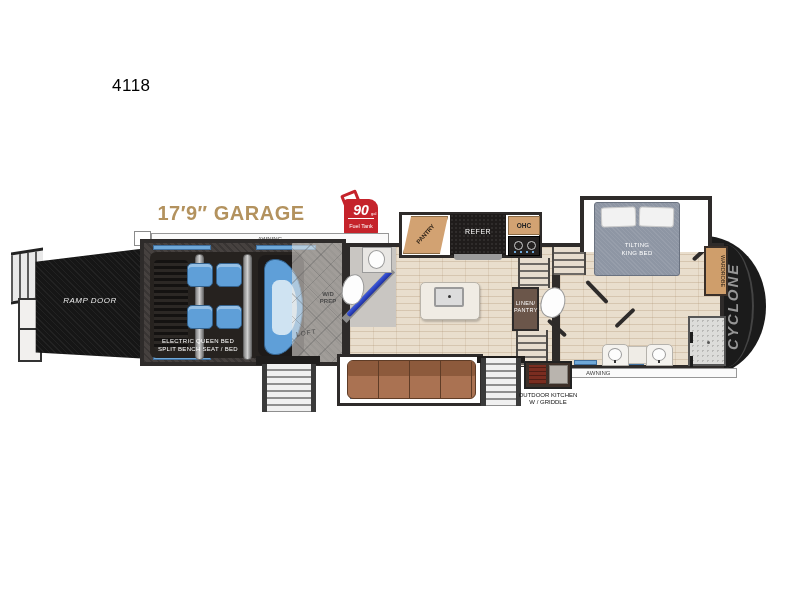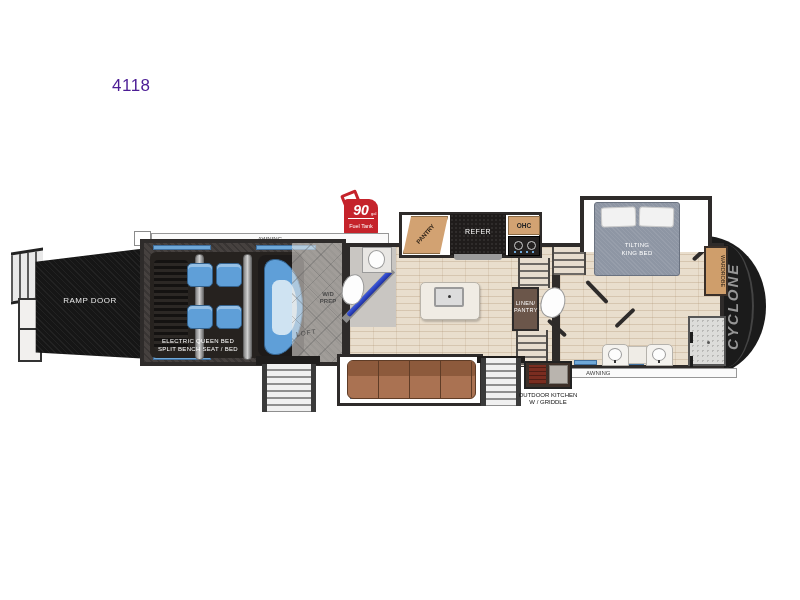--- a/index.html
+++ b/index.html
@@ -1,21 +1,21 @@
 <!DOCTYPE html>
 <html><head>
 <meta charset="utf-8">
 <style>
   html,body{margin:0;padding:0;background:#fff;}
   .stage{position:relative;width:800px;height:600px;background:#ffffff;overflow:hidden;
          font-family:"Liberation Sans",sans-serif;}
   .abs{position:absolute;}
 
   
-  .model{font-size:17px;color:#4c1d95;letter-spacing:0.5px;}
+  .model{font-size:17px;color:#000000;letter-spacing:0.5px;}
   .gtitle{font-size:20px;font-weight:bold;color:#b3925e;letter-spacing:0.5px;text-align:center;}
   .tinytext{font-size:6px;color:#3e3e3e;line-height:7px;text-align:center;}
   .whitetext{font-size:6px;color:#ffffff;line-height:8px;text-align:center;letter-spacing:0.3px;}
 
   
   .section{border:4px solid #2e2b2a;box-sizing:border-box;}
   .floor{background-color:#e9decd;
     background-image:repeating-linear-gradient(180deg,rgba(165,135,100,.28) 0 1px,transparent 1px 7px),
                      repeating-linear-gradient(90deg,rgba(165,135,100,.18) 0 1px,transparent 1px 23px);}
   .gfloor{background-color:#46413f;
@@ -39,20 +39,21 @@
   .ovalfix{border-radius:50%;background:#fdfdfd;border:1px solid #9a9a9a;box-sizing:border-box;}
   .awnbar{background:#fafafa;border:1px solid #979797;box-sizing:border-box;font-size:6px;color:#3e3e3e;}
 </style>
 </head>
 <body>
 
 <div class="stage">
 
   <div class="abs model" style="left:112px;top:76px;">4118</div>
 
+  <div class="abs gtitle" style="left:128px;top:202px;width:206px;">17′9″ GARAGE</div>
 
   <div class="abs" style="left:341px;top:191px;width:40px;height:45px;">
     <div class="abs" style="left:1px;top:1px;width:11px;height:8px;border:3px solid #c5232b;border-radius:2px;transform:rotate(-22deg);background:#fff;"></div>
     <div class="abs" style="left:3px;top:8px;width:34px;height:36px;background:#c5232b;border-radius:4px 9px 3px 3px;">
       <div class="abs" style="left:0;top:4px;width:34px;text-align:center;color:#fff;font-style:italic;font-weight:bold;font-size:14px;line-height:14px;border-bottom:0;">90</div>
       <div class="abs" style="left:27px;top:12px;color:#fff;font-size:4px;">gal</div>
       <div class="abs" style="left:4px;top:19px;width:26px;border-top:1.5px solid #fff;"></div>
       <div class="abs" style="left:0;top:24px;width:34px;text-align:center;color:#fff;font-size:5.5px;">Fuel Tank</div>
     </div>
   </div>
@@ -63,21 +64,21 @@
   </div>
 
   <div class="abs" style="left:11px;top:250px;width:32px;height:46px;transform:skewY(-9deg);
        background:repeating-linear-gradient(90deg,#5a5a5a 0 2px,rgba(230,230,230,.9) 2px 8px);
        border-top:3px solid #222;border-bottom:3px solid #222;"></div>
   <div class="abs" style="left:18px;top:298px;width:20px;height:30px;background:#f2f0ee;border:2px solid #333;"></div>
   <div class="abs" style="left:18px;top:328px;width:20px;height:30px;background:#f2f0ee;border:2px solid #333;"></div>
 
   <div class="abs" style="left:30px;top:244px;width:114px;height:118px;
        clip-path:polygon(98% 4%,5% 15%,5% 92%,98% 97%);background:#161616;
-       background-image:repeating-linear-gradient(45deg,rgba(255,255,255,.05) 0 1px,transparent 1px 4px);">
+       background-image:repeating-linear-gradient(45deg,rgba(255,255,255,.05) 0 1px,transparent 1px 4px);font-style:italic;">
     <div class="abs" style="left:10px;top:52px;width:100px;text-align:center;color:#e8e8e8;font-size:8px;letter-spacing:0.5px;">RAMP DOOR</div>
   </div>
 
   <div class="abs section gfloor" style="left:140px;top:239px;width:206px;height:127px;"></div>
 
   <div class="blue-strip" style="left:153px;top:245px;width:58px;"></div>
   <div class="blue-strip" style="left:256px;top:245px;width:60px;"></div>
   <div class="blue-strip" style="left:153px;top:355px;width:58px;"></div>
 
   <div class="abs" style="left:150px;top:252px;width:152px;height:106px;background:#26221f;border-radius:6px;"></div>

